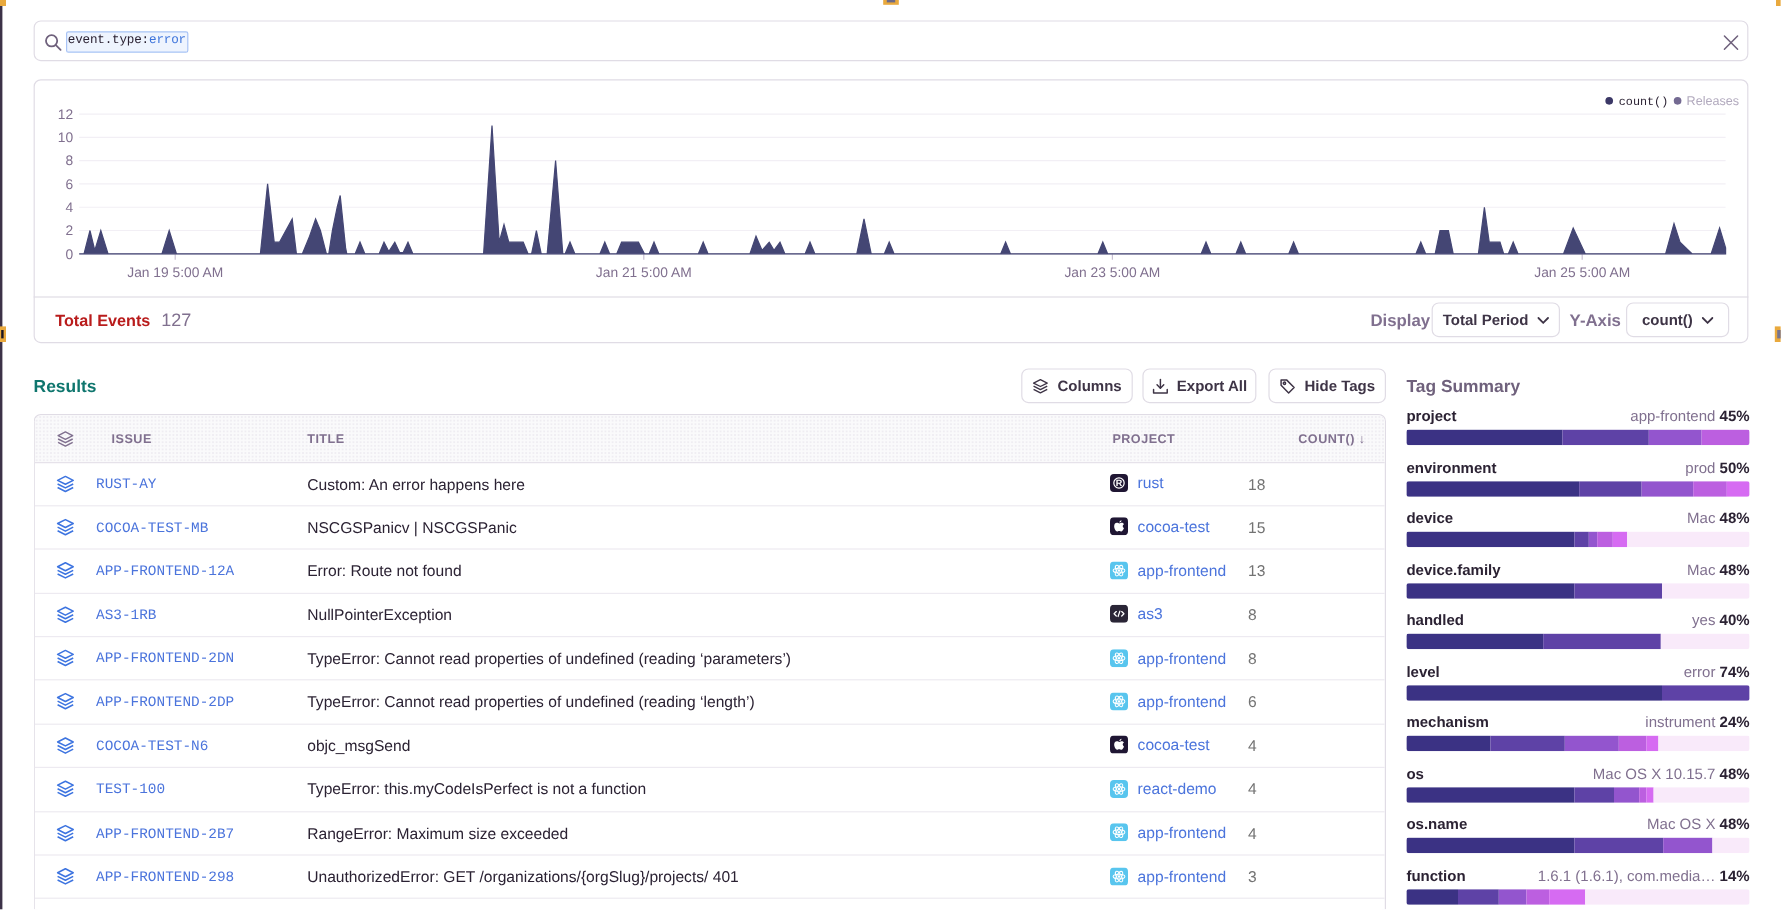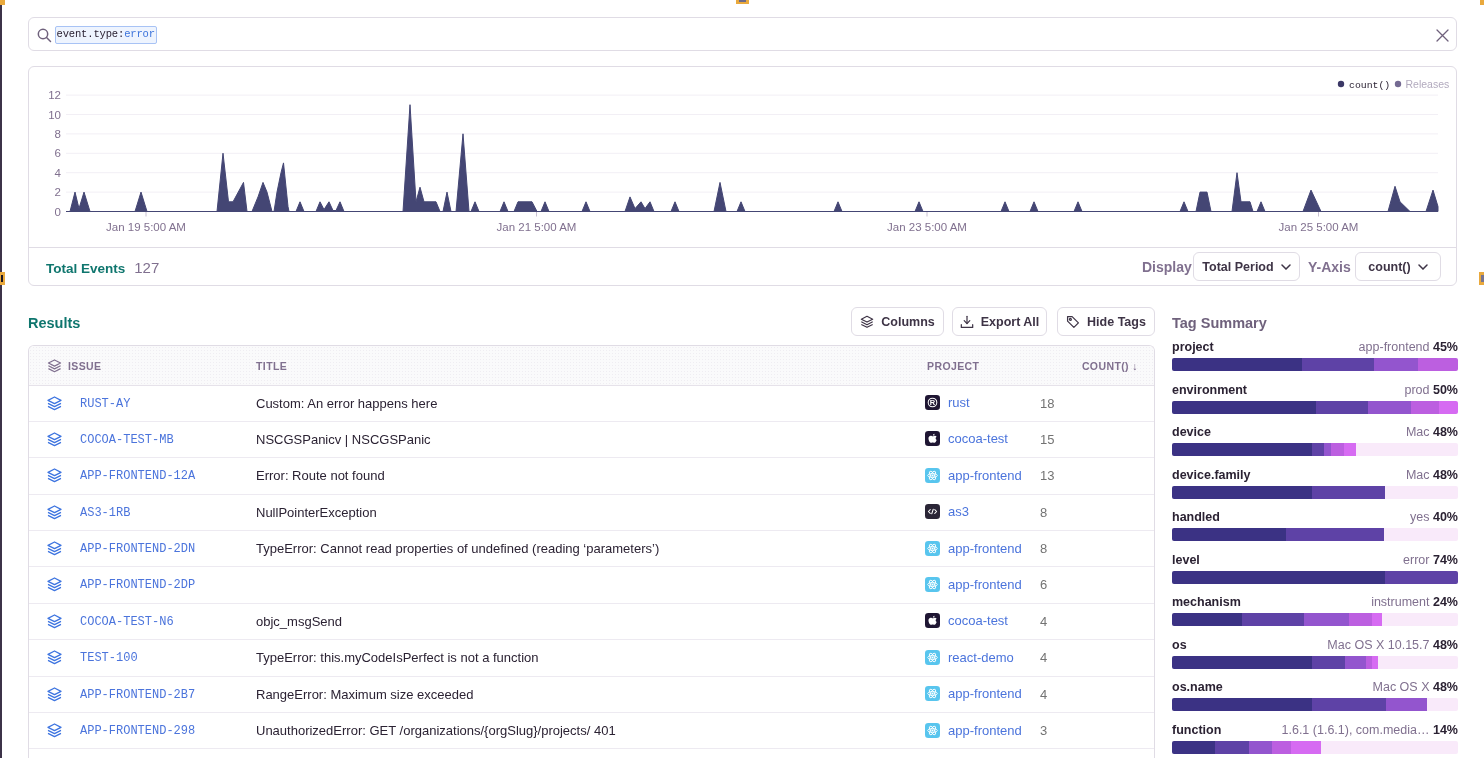--- a/index.html
+++ b/index.html
@@ -74,21 +74,21 @@
 
   <g font-size="11">
     <circle cx="1313" cy="18" r="3.2" fill="#3b3866"></circle>
     <text x="1321" y="21.8" fill="#2b2233" font-family="Liberation Mono" font-size="9.8">count()</text>
     <circle cx="1370" cy="18" r="3.2" fill="#746a92"></circle>
     <text x="1377.5" y="21.8" fill="#b2aabe" font-family="Liberation Sans" font-size="10.5">Releases</text>
   </g>
 </svg>
 
 <div class="abs" style="left:28px;top:247px;width:1429px;height:39px;border-top:1px solid #e0dce5;"></div>
-<div class="abs" style="left:46px;top:259px;font-size:13.5px;"><span style="color:#0f766e;font-weight:bold;">Total Events</span><span class="gray" style="margin-left:9px;font-size:15px;">127</span></div>
+<div class="abs" style="left:46px;top:259px;font-size:13.5px;"><span style="color:#b91c1c;font-weight:bold;">Total Events</span><span class="gray" style="margin-left:9px;font-size:15px;">127</span></div>
 <div class="abs gray" style="left:1142px;top:259px;font-size:14px;font-weight:bold;">Display</div>
 <div class="abs btn" style="left:1193px;top:252px;width:107px;">Total Period <svg width="10" height="6" viewBox="0 0 10 6">
       <path d="M1 1 L5 5 L9 1" fill="none" stroke="#3e3446" stroke-width="1.5" stroke-linecap="round"></path>
     </svg></div>
 <div class="abs gray" style="left:1308px;top:259px;font-size:14px;font-weight:bold;">Y-Axis</div>
 <div class="abs btn" style="left:1355px;top:252px;width:86px;">count() <svg width="10" height="6" viewBox="0 0 10 6">
       <path d="M1 1 L5 5 L9 1" fill="none" stroke="#3e3446" stroke-width="1.5" stroke-linecap="round"></path>
     </svg></div>
 
 <div class="abs" style="left:28px;top:315px;font-size:14.5px;font-weight:bold;color:#0f766e;">Results</div>
@@ -121,21 +121,21 @@
 
 <div class="abs" style="left:28px;top:345px;width:1127px;height:413px;border:1px solid #e0dce5;border-radius:6px 6px 0 0;border-bottom:none;overflow:hidden;">
   <div style="height:39.5px;background:#fafafb;background-image:radial-gradient(#efedf2 0.7px, transparent 0.7px);background-size:3px 3px;border-bottom:1px solid #e6e2ea;position:relative;">
     <svg style="position:absolute;left:18px;top:13px;" width="15" height="14" viewBox="0 0 16 15">
         <g fill="none" stroke="#80708f" stroke-width="1.3" stroke-linejoin="round">
           <path d="M8 1 L14.5 4.3 L8 7.6 L1.5 4.3 Z"></path>
           <path d="M1.5 7.3 L8 10.6 L14.5 7.3"></path>
           <path d="M1.5 10.3 L8 13.6 L14.5 10.3"></path>
         </g>
       </svg>
-    <span class="hdr" style="left:39px;">ISSUE</span>
+    <span class="hdr" style="left:64px;">ISSUE</span>
     <span class="hdr" style="left:227px;">TITLE</span>
     <span class="hdr" style="left:898px;">PROJECT</span>
     <span class="hdr" style="right:16px;width:120px;text-align:right;">COUNT() <span style="font-weight:normal;">↓</span></span>
   </div>
   <div id="rows">
       <div class="row">
         <span style="position:absolute;left:17px;top:10px;"><svg width="17" height="15" viewBox="0 0 16 15">
             <g fill="none" stroke="#3d74e0" stroke-width="1.3" stroke-linejoin="round">
               <path d="M8 1 L14.5 4.3 L8 7.6 L1.5 4.3 Z"></path>
               <path d="M1.5 7.3 L8 10.6 L14.5 7.3"></path>
@@ -231,20 +231,21 @@
       </div>
       <div class="row">
         <span style="position:absolute;left:17px;top:10px;"><svg width="17" height="15" viewBox="0 0 16 15">
             <g fill="none" stroke="#3d74e0" stroke-width="1.3" stroke-linejoin="round">
               <path d="M8 1 L14.5 4.3 L8 7.6 L1.5 4.3 Z"></path>
               <path d="M1.5 7.3 L8 10.6 L14.5 7.3"></path>
               <path d="M1.5 10.3 L8 13.6 L14.5 10.3"></path>
             </g>
           </svg></span>
         <span class="iid">APP-FRONTEND-2DP</span>
+        <span class="ttl">TypeError: Cannot read properties of undefined (reading ‘length’)</span>
         <span class="prj"><svg width="15" height="15" viewBox="0 0 16 16">
             <rect width="16" height="16" rx="3.5" fill="#58c5ee"></rect>
             <g fill="none" stroke="#fff" stroke-width="0.9">
               <ellipse cx="8" cy="8" rx="5.2" ry="2.1"></ellipse>
               <ellipse cx="8" cy="8" rx="5.2" ry="2.1" transform="rotate(60 8 8)"></ellipse>
               <ellipse cx="8" cy="8" rx="5.2" ry="2.1" transform="rotate(120 8 8)"></ellipse>
             </g>
             <circle cx="8" cy="8" r="1.1" fill="#fff"></circle>
           </svg>app-frontend</span>
         <span class="cnt">6</span>

